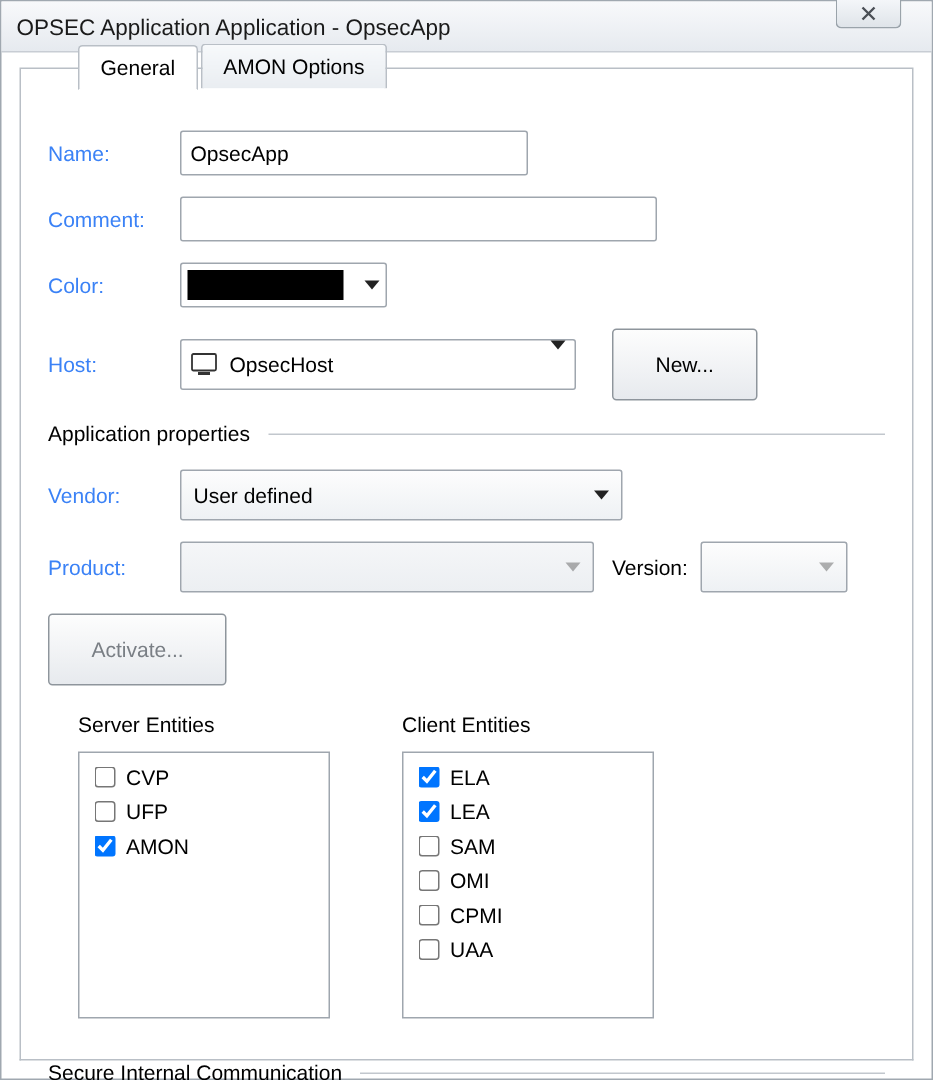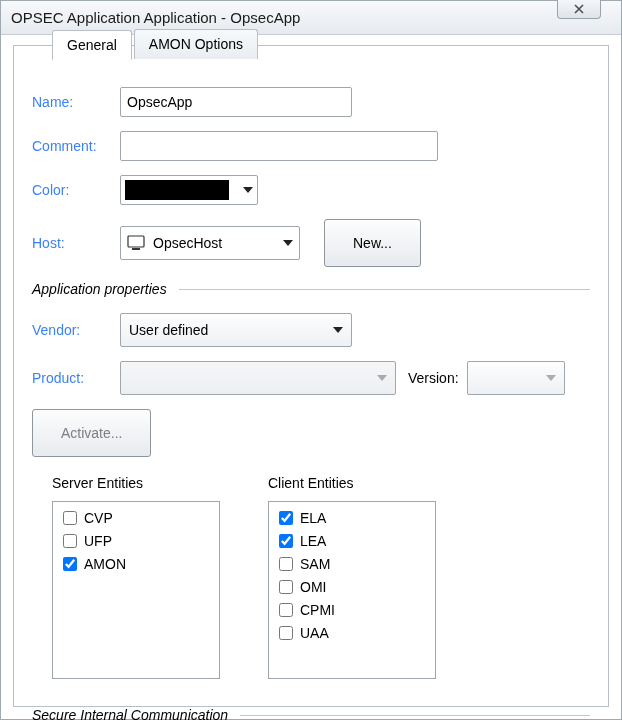--- a/index.html
+++ b/index.html
@@ -51,45 +51,45 @@
 
     .color-dd {
       width: 138px; height: 30px; border: 1px solid #9fa6ae; border-radius: 2px;
       display: flex; align-items: center; padding: 0 4px; background: #fff;
       justify-content: space-between;
     }
     .color-swatch { width: 104px; height: 20px; background: #000; }
     .caret { width: 0; height: 0; border-left: 5px solid transparent; border-right: 5px solid transparent; border-top: 6px solid #222; }
 
     .host-dd {
-      width: 180px; height: 34px; border: 1px solid #9fa6ae; border-radius: 2px;
-      display: flex; align-items: center; padding: 0 6px; background: #fff;
+      width: 264px; height: 34px; border: 1px solid #9fa6ae; border-radius: 2px;
+      display: flex; padding: 0 6px; background: #fff;
       justify-content: space-between;
     }
     .host-dd .host-left { display: flex; align-items: center; gap: 8px; }
     .host-icon { width: 18px; height: 16px; display: inline-block; }
 
     .btn {
       height: 48px; padding: 0 28px; border: 1px solid #8e959c; border-radius: 3px;
       background: linear-gradient(to bottom, #fdfdfd, #e7eaee);
       cursor: pointer;
     }
     .btn.disabled { color: #7a7f85; cursor: default; }
 
     .section-header {
-      display: flex; align-items: center; margin: 10px 0 16px 0; gap: 12px; font-style: italic;
+      display: flex; align-items: center; margin: 10px 0 16px 0; gap: 12px;
     }
     .section-header .line { flex: 1; height: 1px; background: #c2c7cd; }
 
     .vendor-dd, .product-dd, .version-dd {
       height: 34px; border: 1px solid #9fa6ae; border-radius: 2px;
       display: flex; align-items: center; justify-content: space-between;
       padding: 0 8px; background: linear-gradient(to bottom,#fdfdfd,#eef1f4);
     }
-    .vendor-dd { width: 232px; }
+    .vendor-dd { width: 295px; }
     .product-dd { width: 276px; margin-right: 12px; background: linear-gradient(to bottom,#f5f6f8,#eceff2); }
     .product-dd .caret, .version-dd .caret { opacity: .35; }
     .product-dd span, .version-dd span { color: #888; }
     .version-dd { width: 98px; }
 
     .activate-row { margin: 8px 0 18px 0; }
 
     .entities { display: flex; gap: 48px; margin-left: 20px; }
     .entity-col { }
     .entity-title { margin-bottom: 10px; }

